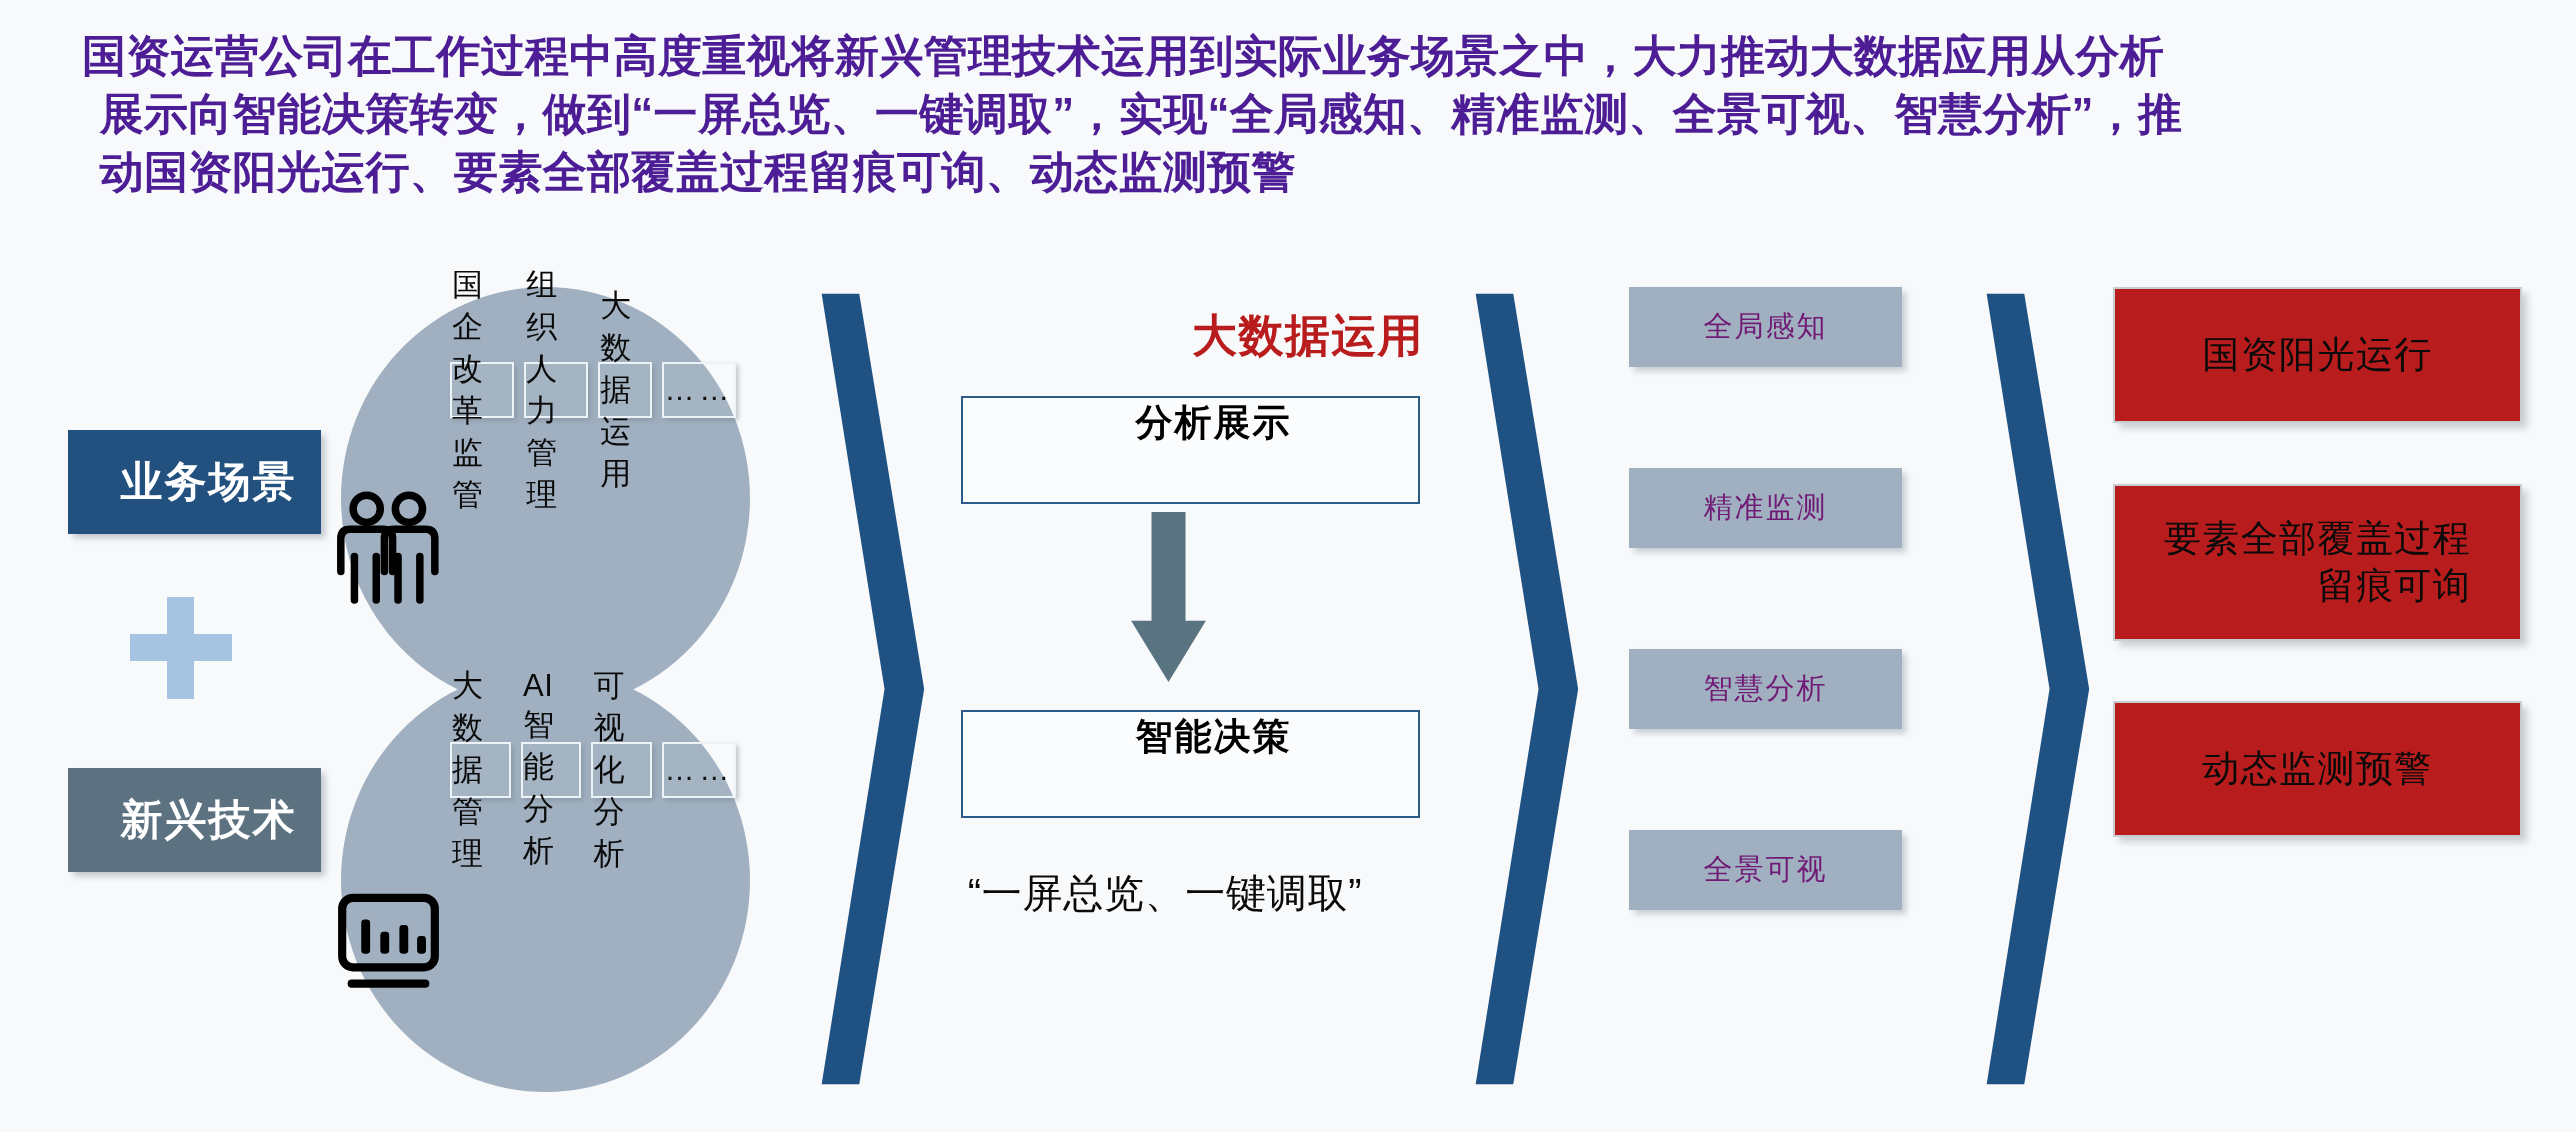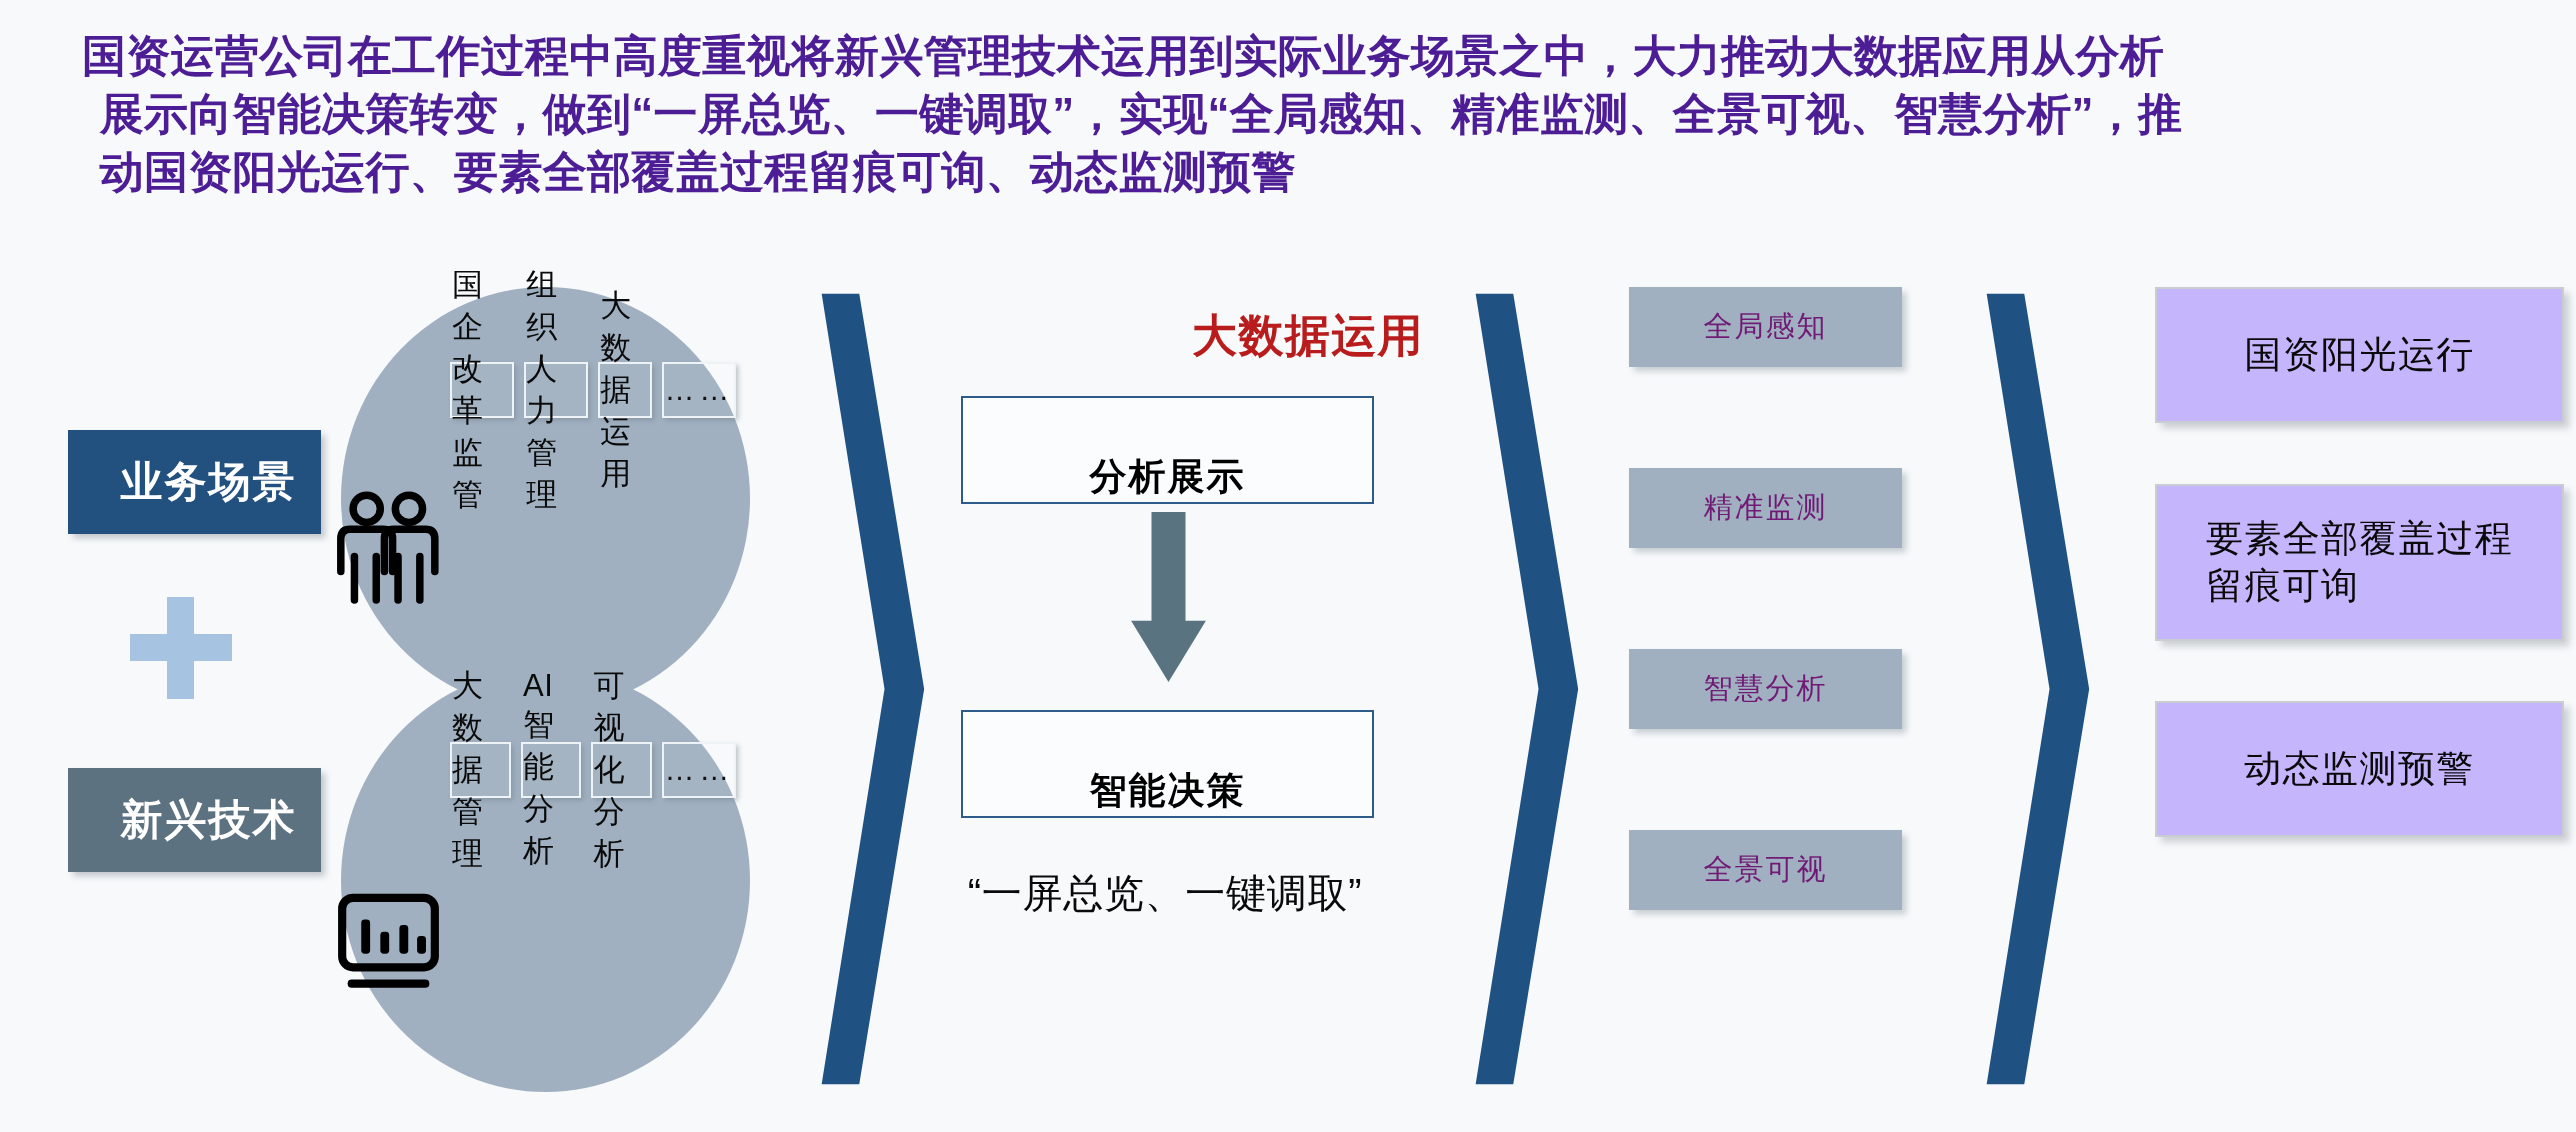--- a/index.html
+++ b/index.html
@@ -82,22 +82,22 @@
 
   
   #col-middle{position:absolute;left:906px;top:13.6px;width:518px;height:804px;}
   #middle-heading{
     position:absolute;left:0;top:19px;width:518px;text-align:right;
     font-size:45px;font-weight:bold;color:#b91c1c;letter-spacing:1.4px;
   }
   .flow-box{
     position:absolute;left:55px;width:409px;height:104px;
     border:2px solid #2d5b8a;background:#fbfcfd;
-    display:flex;align-items:flex-end;justify-content:center;
-    font-size:37px;font-weight:bold;color:#000;letter-spacing:2px;
+    display:flex;align-items:flex-start;justify-content:center;
+    font-size:37px;font-weight:bold;color:#000;letter-spacing:2px;padding-left:46px;
   }
   #flow-analyze{top:109px;}
   #flow-decide{top:423px;}
   #flow-arrow{position:absolute;left:225px;top:225px;width:75px;height:170px;}
   #middle-caption{
     position:absolute;left:0;top:579px;width:518px;text-align:center;
     font-size:40px;color:#0a0a0a;letter-spacing:0.7px;white-space:nowrap;
   }
 
   
@@ -107,25 +107,24 @@
     display:flex;align-items:center;justify-content:center;
     font-size:29px;color:#701a75;letter-spacing:2px;
     box-shadow:4.8px 4.8px 6.1px rgba(140,150,160,.45);
     margin-bottom:101px;
   }
 
   
   #col-white{position:absolute;left:2113px;top:13.6px;width:409px;}
   .white-card{
     width:409px;box-sizing:border-box;
-    background:#c4b5fd;border:2px solid #c9cdd1;
-    display:flex;align-items:center;justify-content:center;text-align:left;
+    background:#b91c1c;border:2px solid #c9cdd1;
+    display:flex;align-items:center;justify-content:center;text-align:right;
     font-size:37px;color:#0a0a0a;line-height:1.28;letter-spacing:1.4px;
     box-shadow:5.5px 5.5px 6.8px rgba(150,156,162,.45);
-    margin-left:42px;
   }
   #card-0{height:136px;margin-bottom:61px;}
   #card-1{height:157px;margin-bottom:60px;}
   #card-2{height:136px;}
 </style>
 </head>
 <body>
 
 <div id="title-block">
   <span class="tline l1">国资运营公司在工作过程中高度重视将新兴管理技术运用到实际业务场景之中，大力推动大数据应用从分析</span>

